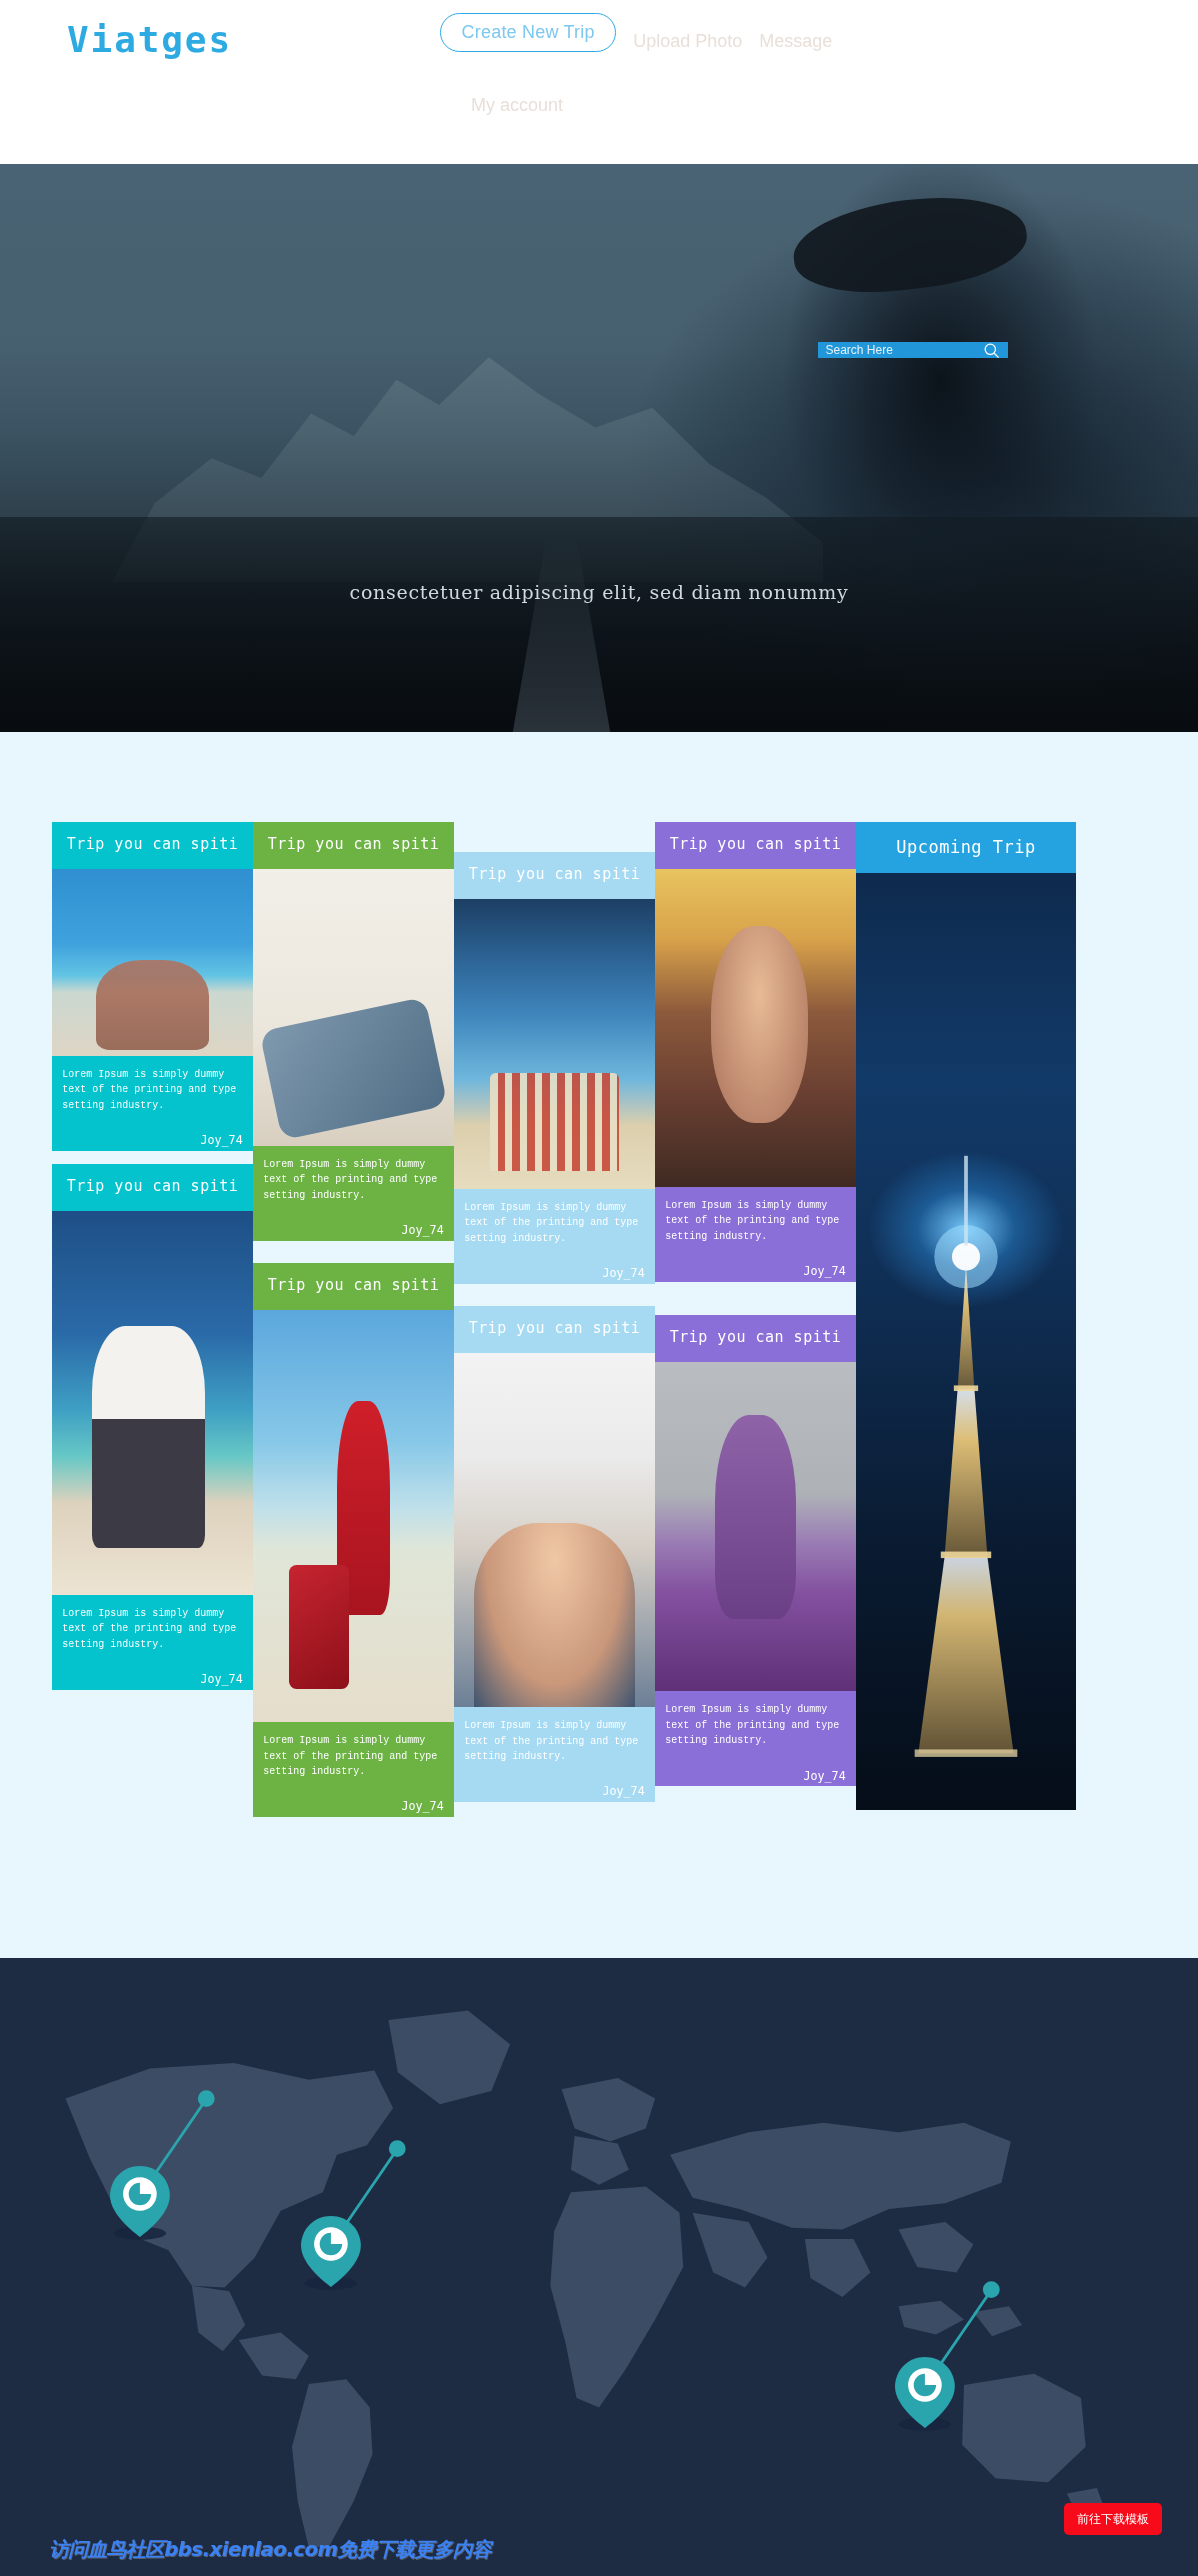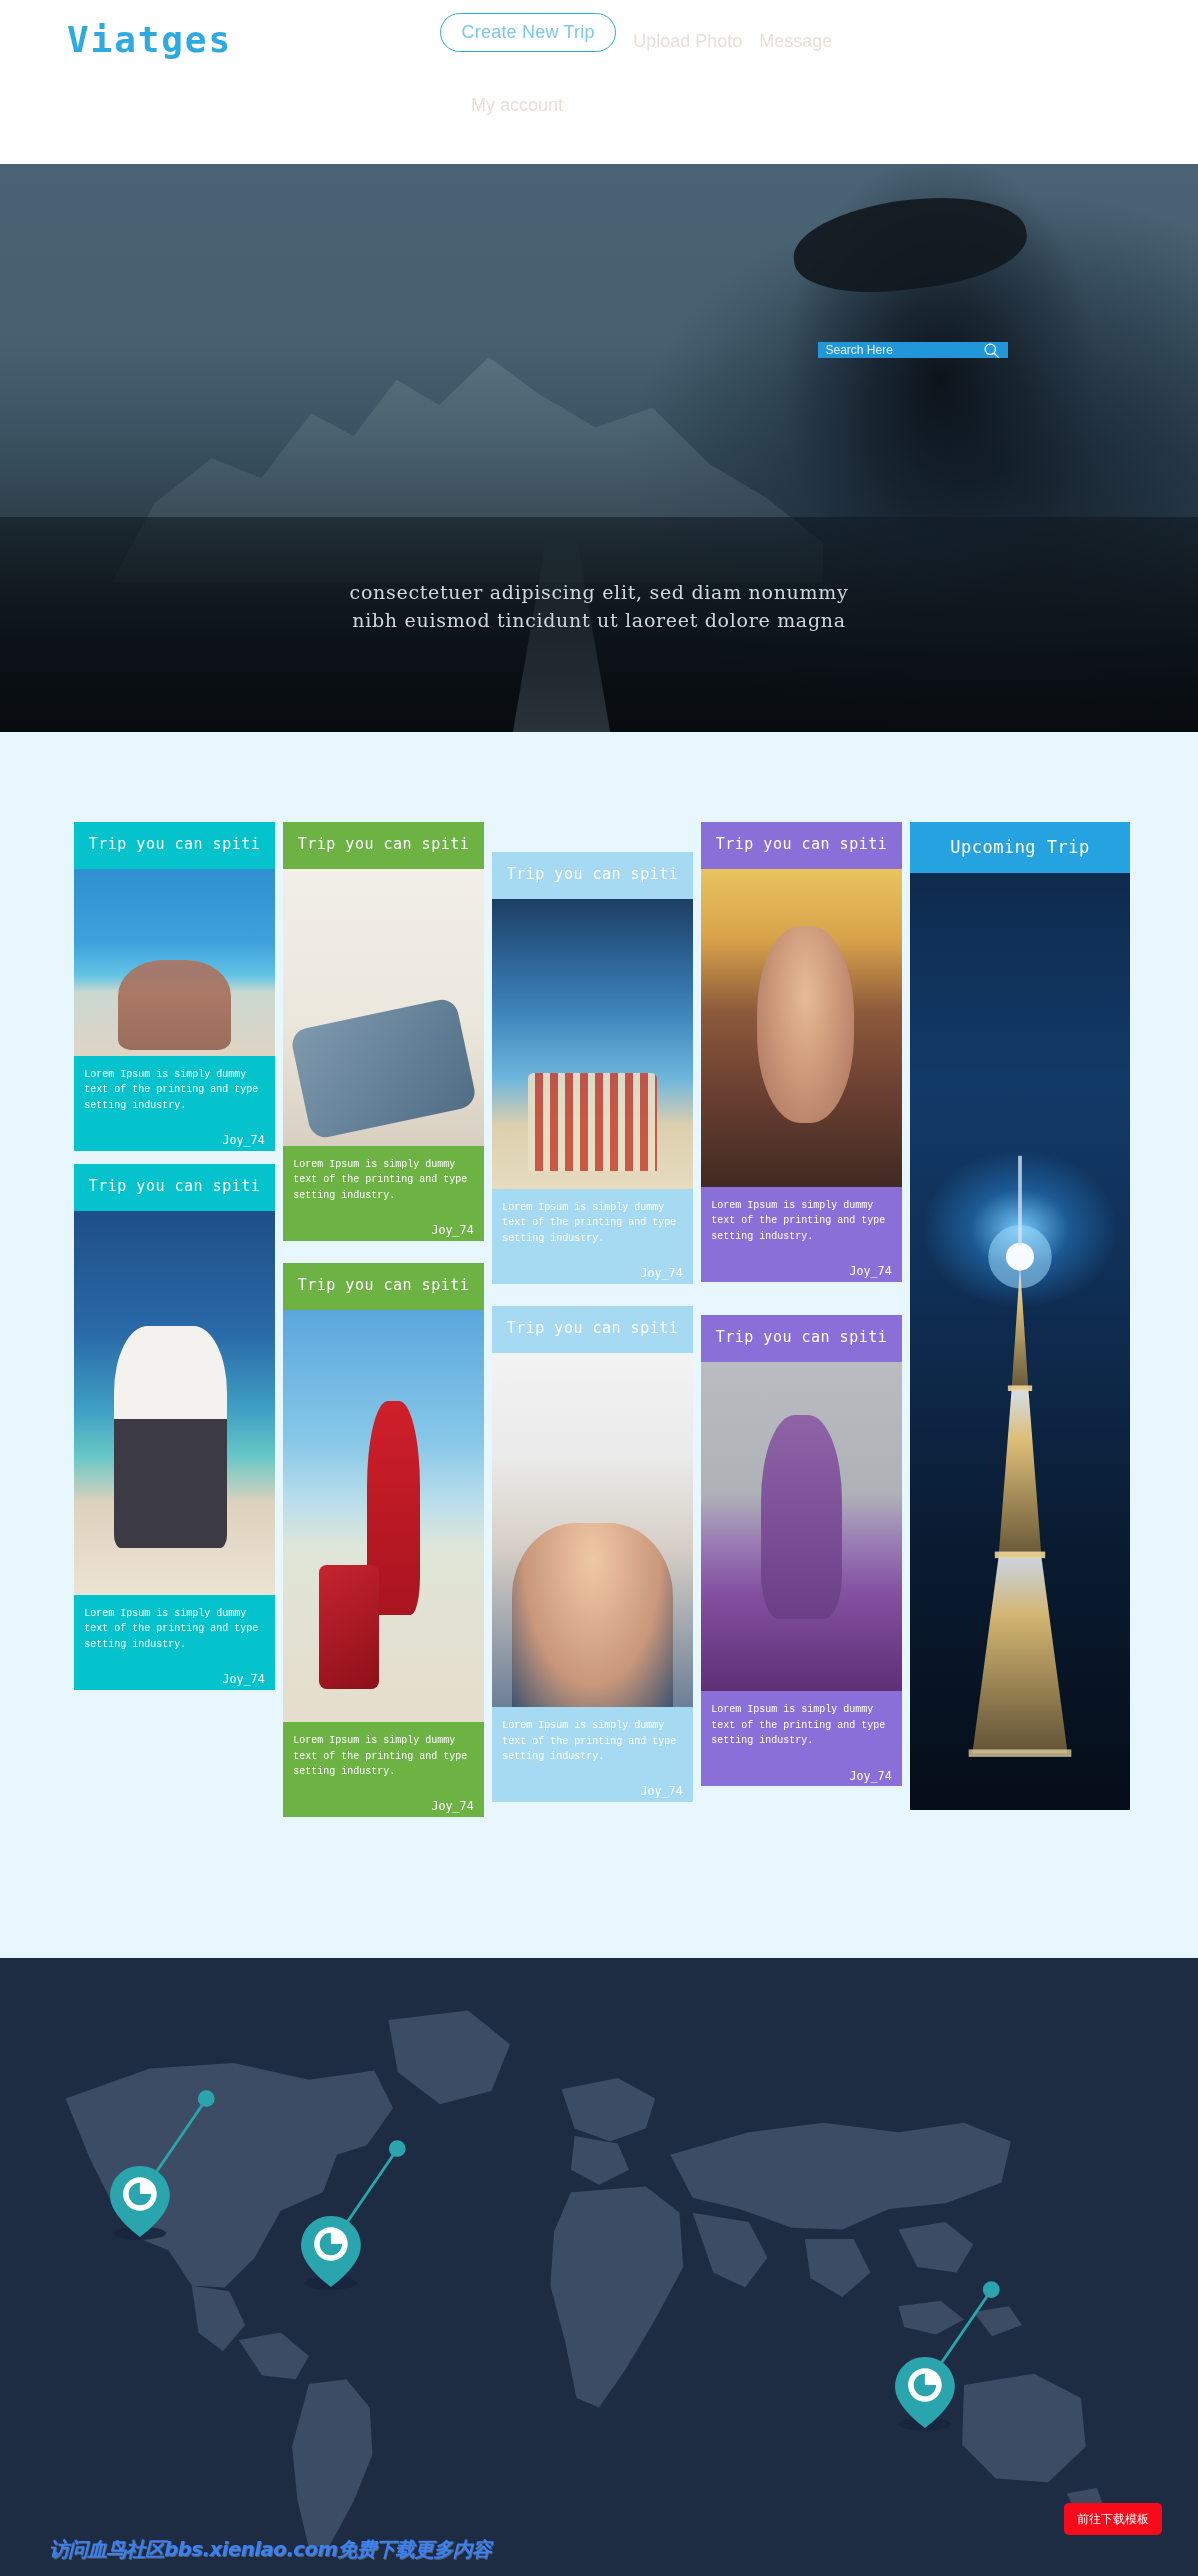--- a/index.html
+++ b/index.html
@@ -139,24 +139,24 @@
 
   
   .cards-section {
     width: 1198px;
     height: 1226px;
     background: #e8f6fd;
     position: relative;
   }
   .cards-wrap {
     position: absolute;
-    left: 74px; top: 90px;
+    left: 52px; top: 90px;
     width: 1065px;
     display: flex;
-    gap: 8px;
+    gap: 0;
   }
   .col { display: flex; flex-direction: column; }
   .card { width: 201px; margin-bottom: 13px; }
   .card-head {
     text-align: center;
     font-family: "DejaVu Sans Mono", monospace;
     font-size: 15px;
     line-height: 1.45;
     color: #ffffff;
     padding: 12px 9.4px 13px 9.4px;
@@ -279,21 +279,20 @@
       <svg viewBox="0 0 24 24" width="19" height="19" fill="none" stroke="#ffffff" stroke-width="1.6">
         <circle cx="10.5" cy="10.5" r="6.5"></circle>
         <line x1="15.4" y1="15.4" x2="21" y2="21"></line>
       </svg>
     </span>
   </div>
 
   <div class="hero-text">
     <div class="hero-sub">
       <div>consectetuer adipiscing elit, sed diam nonummy</div>
-      <div>nibh euismod tincidunt ut laoreet dolore magna</div>
     </div>
   </div>
 </div>
 
 <div class="cards-section">
   <div class="cards-wrap">
 
     <div class="col">
       <div class="card" style="background:#05c3cd">
         <div class="card-head">Trip you can spiti</div>

